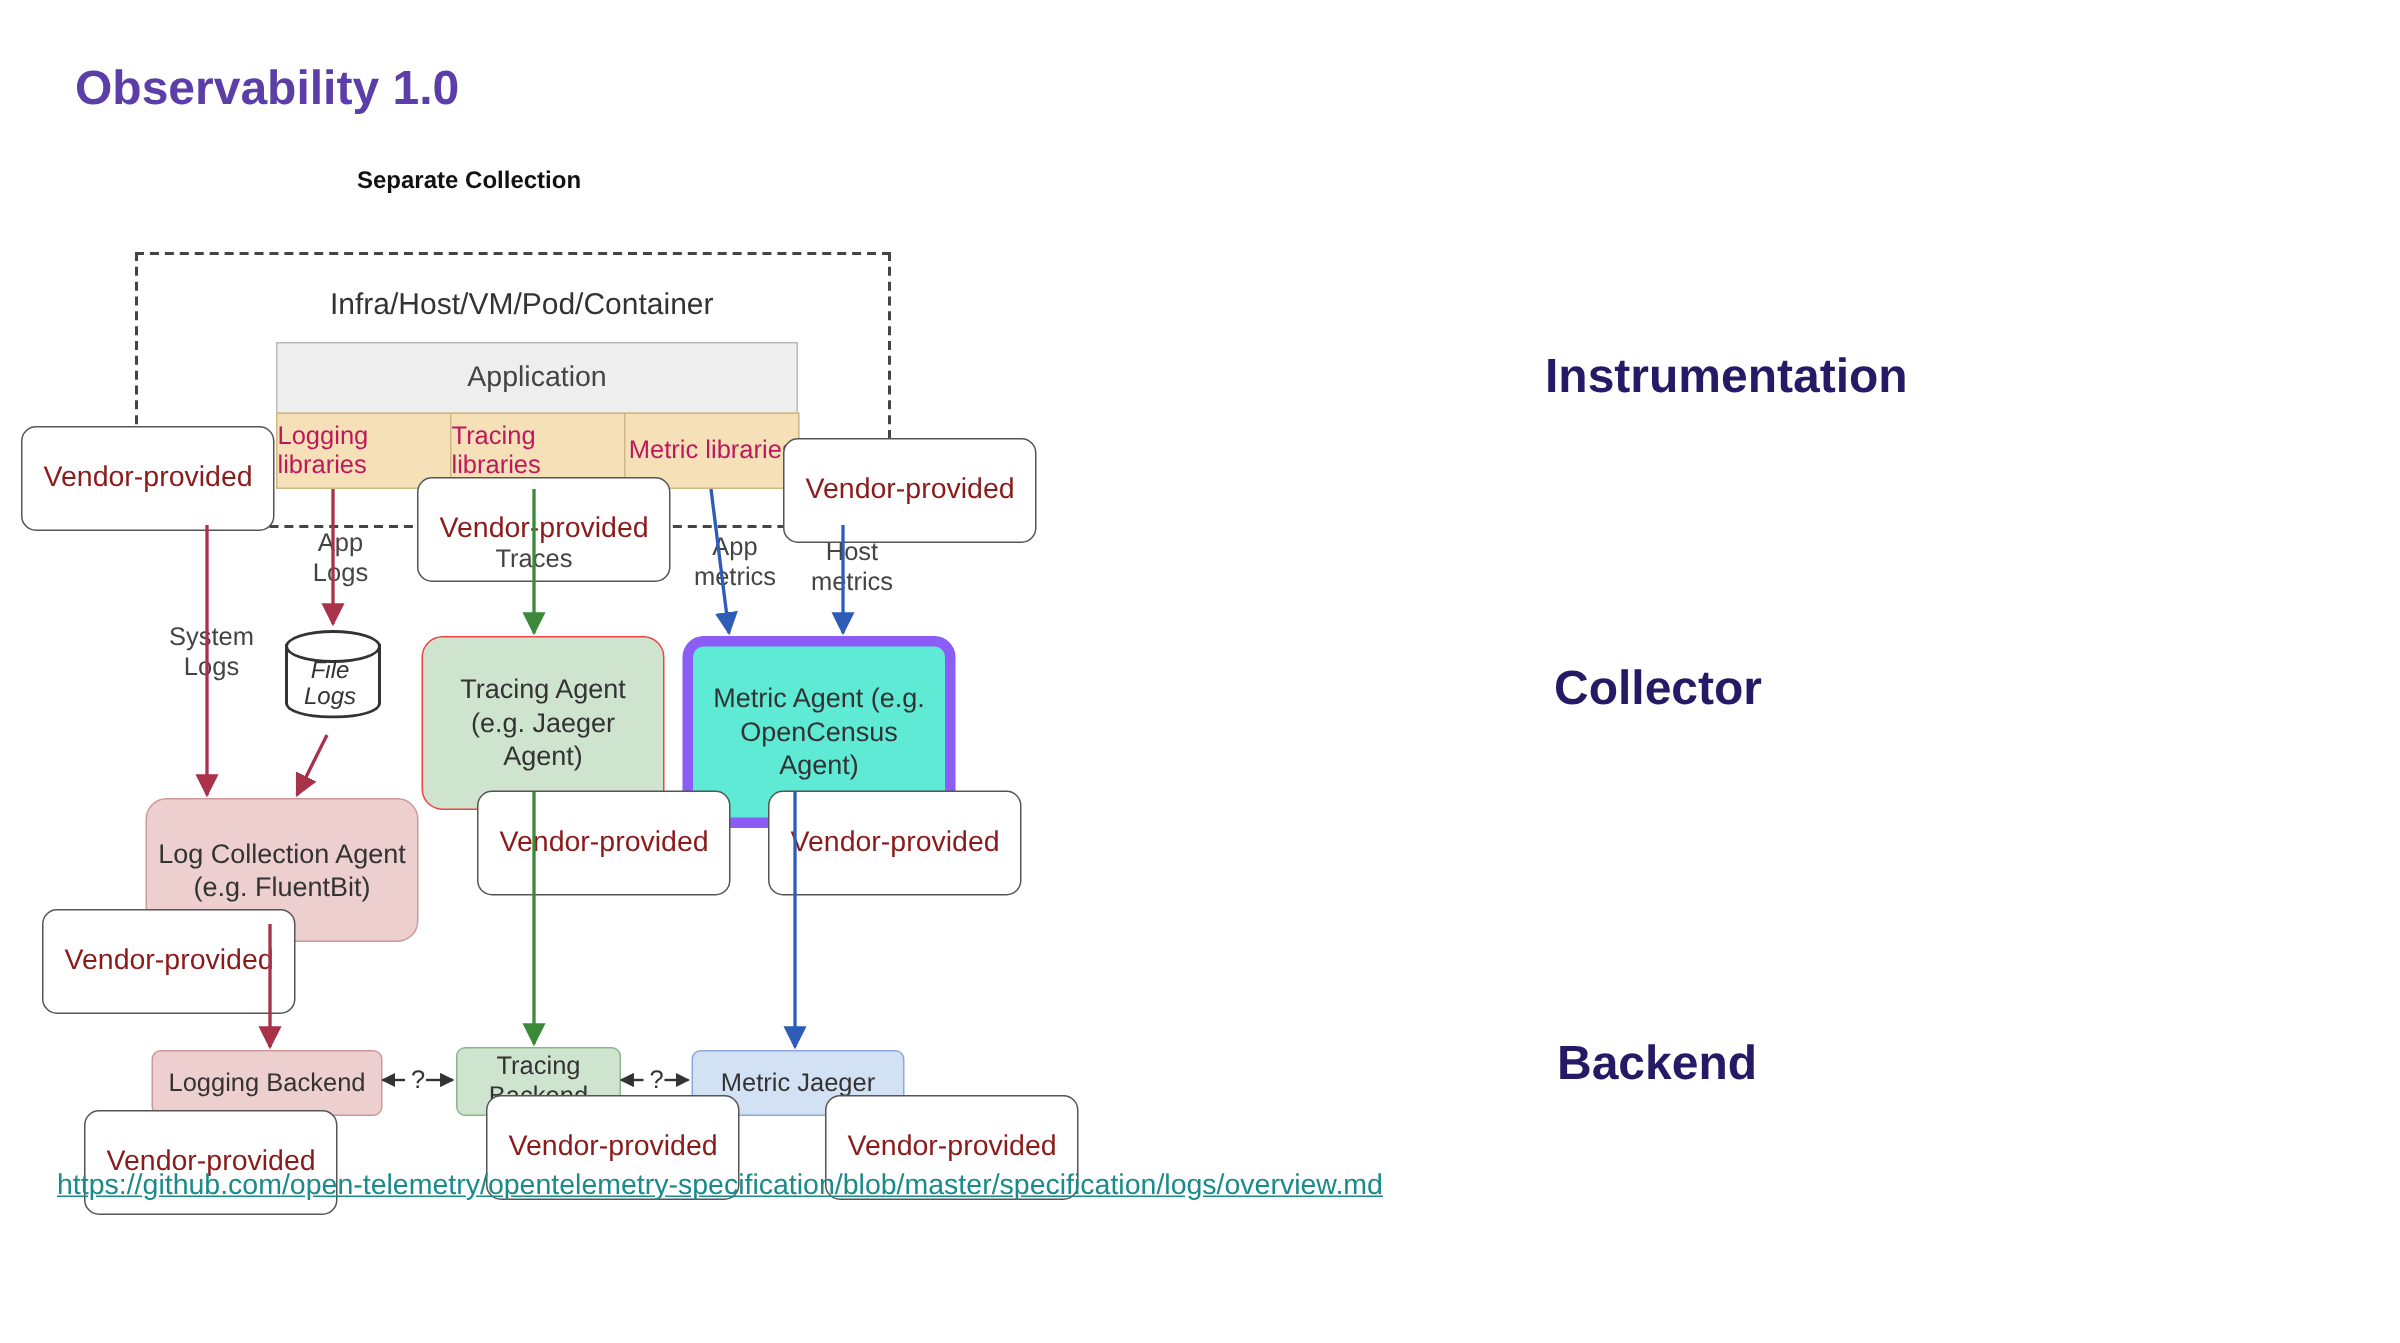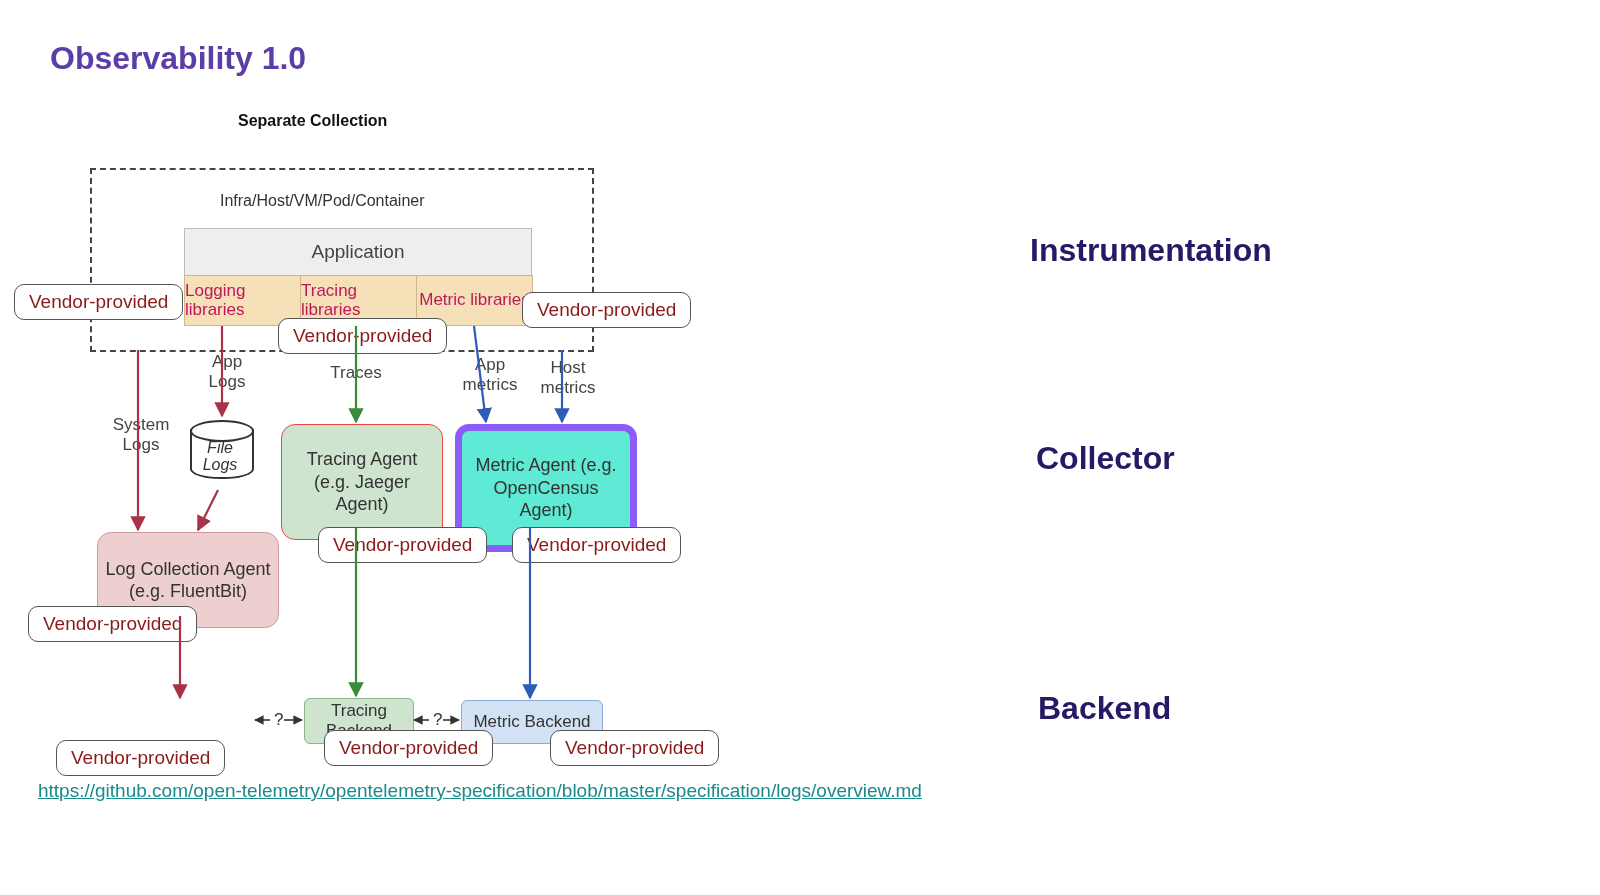--- a/index.html
+++ b/index.html
@@ -1,23 +1,23 @@
 <!DOCTYPE html>
 <html><head>
 <meta charset="utf-8">
 <style>
   html,body{margin:0;padding:0;width:1600px;height:895px;background:#fff;font-family:Arial,Helvetica,sans-serif;}
   .stage{position:relative;width:1600px;height:895px;}
   .slide-title{position:absolute;left:50px;top:40px;font-size:32px;font-weight:800;color:#5b3ea8;}
   .diagram-title{position:absolute;left:238px;top:112px;font-size:16px;font-weight:700;color:#111;}
   .infra-box{position:absolute;left:90px;top:168px;width:500px;height:180px;border:2px dashed #444;}
-  .infra-label{position:absolute;left:220px;top:192px;font-size:16px;color:#333;}
+  .infra-label{position:absolute;left:220px;top:192px;font-size:20px;color:#333;}
   .app-box{position:absolute;left:184px;top:228px;width:346px;height:46px;background:#eee;border:1px solid #bbb;display:flex;align-items:center;justify-content:center;font-size:19px;color:#444;text-align:center;}
   .lib{position:absolute;top:275px;height:49px;width:115px;background:#f5e0b8;border:1px solid #cdb886;display:flex;flex-direction:column;align-items:center;justify-content:center;font-size:17px;line-height:1.1;color:#be185d;}
-  .vp{position:absolute;background:#fff;border:1.5px solid #555;border-radius:10px;padding:6px 14px;font-size:19px;color:#8b1a1a;white-space:nowrap;}
+  .vp{position:absolute;background:#fff;border:1.5px solid #555;border-radius:10px;padding:23px 14px;font-size:19px;color:#8b1a1a;white-space:nowrap;}
   .flowlabel{position:absolute;font-size:17px;color:#444;text-align:center;line-height:1.15;}
   .cylinder{position:absolute;width:60px;height:66px;}
   .cyl-top{position:absolute;left:0;top:0;width:60px;height:18px;border:2px solid #333;border-radius:50%;background:#fff;}
   .cyl-body{position:absolute;left:0;top:9px;width:60px;height:48px;border-left:2px solid #333;border-right:2px solid #333;border-bottom:2px solid #333;border-bottom-left-radius:30px 10px;border-bottom-right-radius:30px 10px;background:#fff;}
   .cyl-text{position:absolute;left:0;top:20px;width:60px;text-align:center;font-size:16px;line-height:1.05;color:#333;font-style:italic;}
   .agent{position:absolute;border-radius:14px;display:flex;align-items:center;justify-content:center;text-align:center;font-size:18px;line-height:1.25;color:#333;padding:6px;}
   .backend{position:absolute;border-radius:6px;display:flex;align-items:center;justify-content:center;text-align:center;font-size:17px;line-height:1.15;color:#333;}
   .sidecap{position:absolute;font-size:32px;font-weight:800;color:#241a66;}
   .srclink{position:absolute;left:38px;top:780px;font-size:19px;color:#1a8a8a;text-decoration:underline;cursor:pointer;}
   .q{position:absolute;font-size:17px;color:#333;}
@@ -69,25 +69,28 @@
     <span>Tracing Agent (e.g. Jaeger Agent)</span>
   </div>
   <div class="agent" style="left:455px;top:424px;width:156px;height:102px;background:#5eead4;border:7px solid #8b5cf6">
     <span>Metric Agent (e.g. OpenCensus Agent)</span>
   </div>
 
   <div class="vp" style="left:28px;top:606px">Vendor-provided</div>
   <div class="vp" style="left:318px;top:527px">Vendor-provided</div>
   <div class="vp" style="left:512px;top:527px">Vendor-provided</div>
 
+  <div class="backend" style="left:101px;top:700px;width:152px;height:42px;background:#eecfd0;border:1px solid #c99">
+    <span>Logging Backend</span>
+  </div>
   <div class="backend" style="left:304px;top:698px;width:108px;height:44px;background:#cfe4cf;border:1px solid #8cb58c">
     <span>Tracing Backend</span>
   </div>
   <div class="backend" style="left:461px;top:700px;width:140px;height:42px;background:#d2e1f3;border:1px solid #8aa9d6">
-    <span>Metric Backend</span>
+    <span>Metric Jaeger</span>
   </div>
 
   <div class="vp" style="left:56px;top:740px">Vendor-provided</div>
   <div class="vp" style="left:324px;top:730px">Vendor-provided</div>
   <div class="vp" style="left:550px;top:730px">Vendor-provided</div>
 
   <div class="q" style="left:274px;top:710px">?</div>
   <div class="q" style="left:433px;top:710px">?</div>
 
   <div class="sidecap" style="left:1030px;top:232px">Instrumentation</div>

